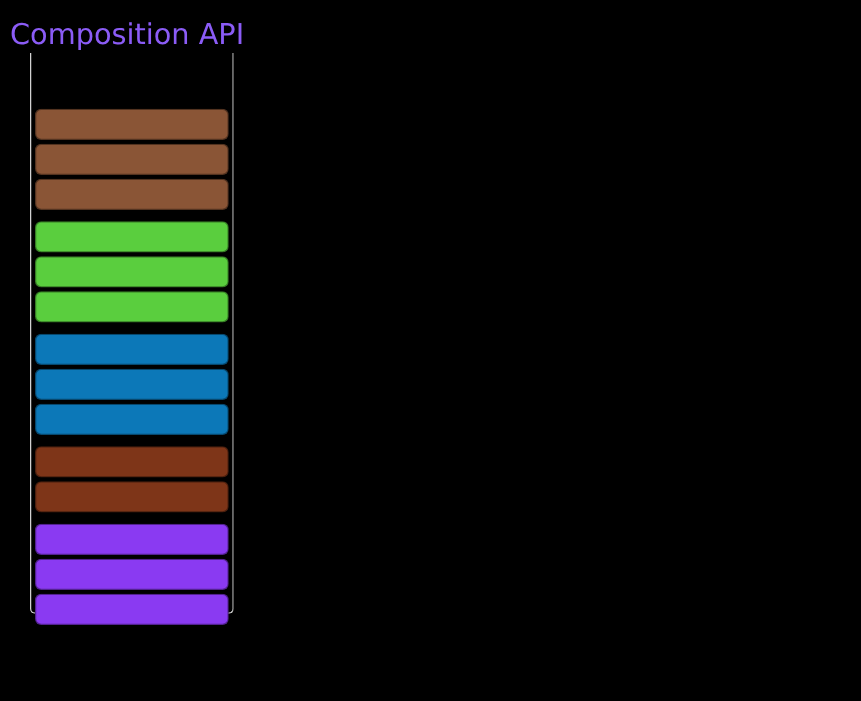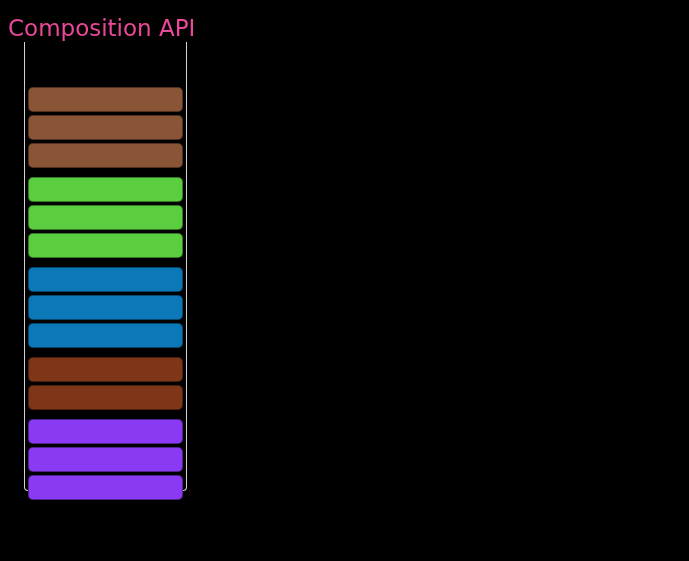--- a/index.html
+++ b/index.html
@@ -14,21 +14,21 @@
     background: #000000;
     overflow: hidden;
     font-family: "DejaVu Sans", "Liberation Sans", sans-serif;
   }
   .title {
     position: absolute;
     left: 8px;
     top: 15px;
     font-size: 23px;
     line-height: 1.2;
-    color: #ec4899;
+    color: #8b5cf6;
     white-space: nowrap;
   }
   .cup {
     position: absolute;
     left: 24px;
     top: 42px;
     width: 163px;
     height: 449px;
     box-sizing: border-box;
     border-left: 1.5px solid #d2d2d2;

